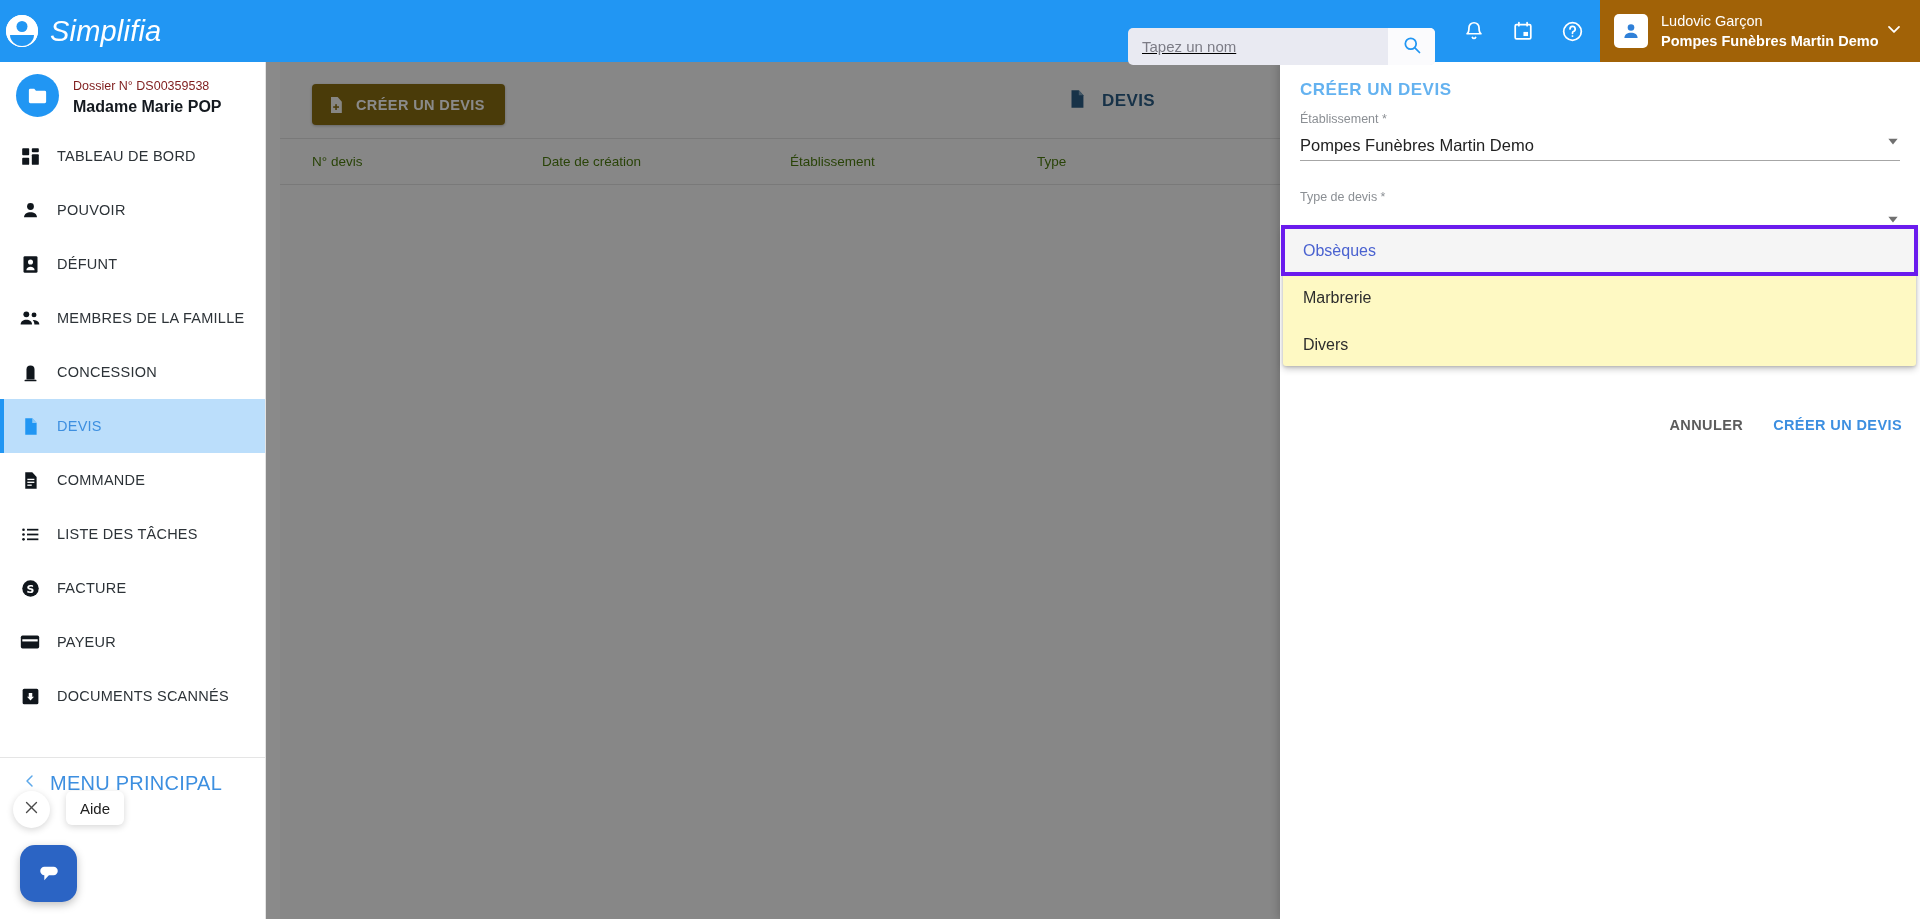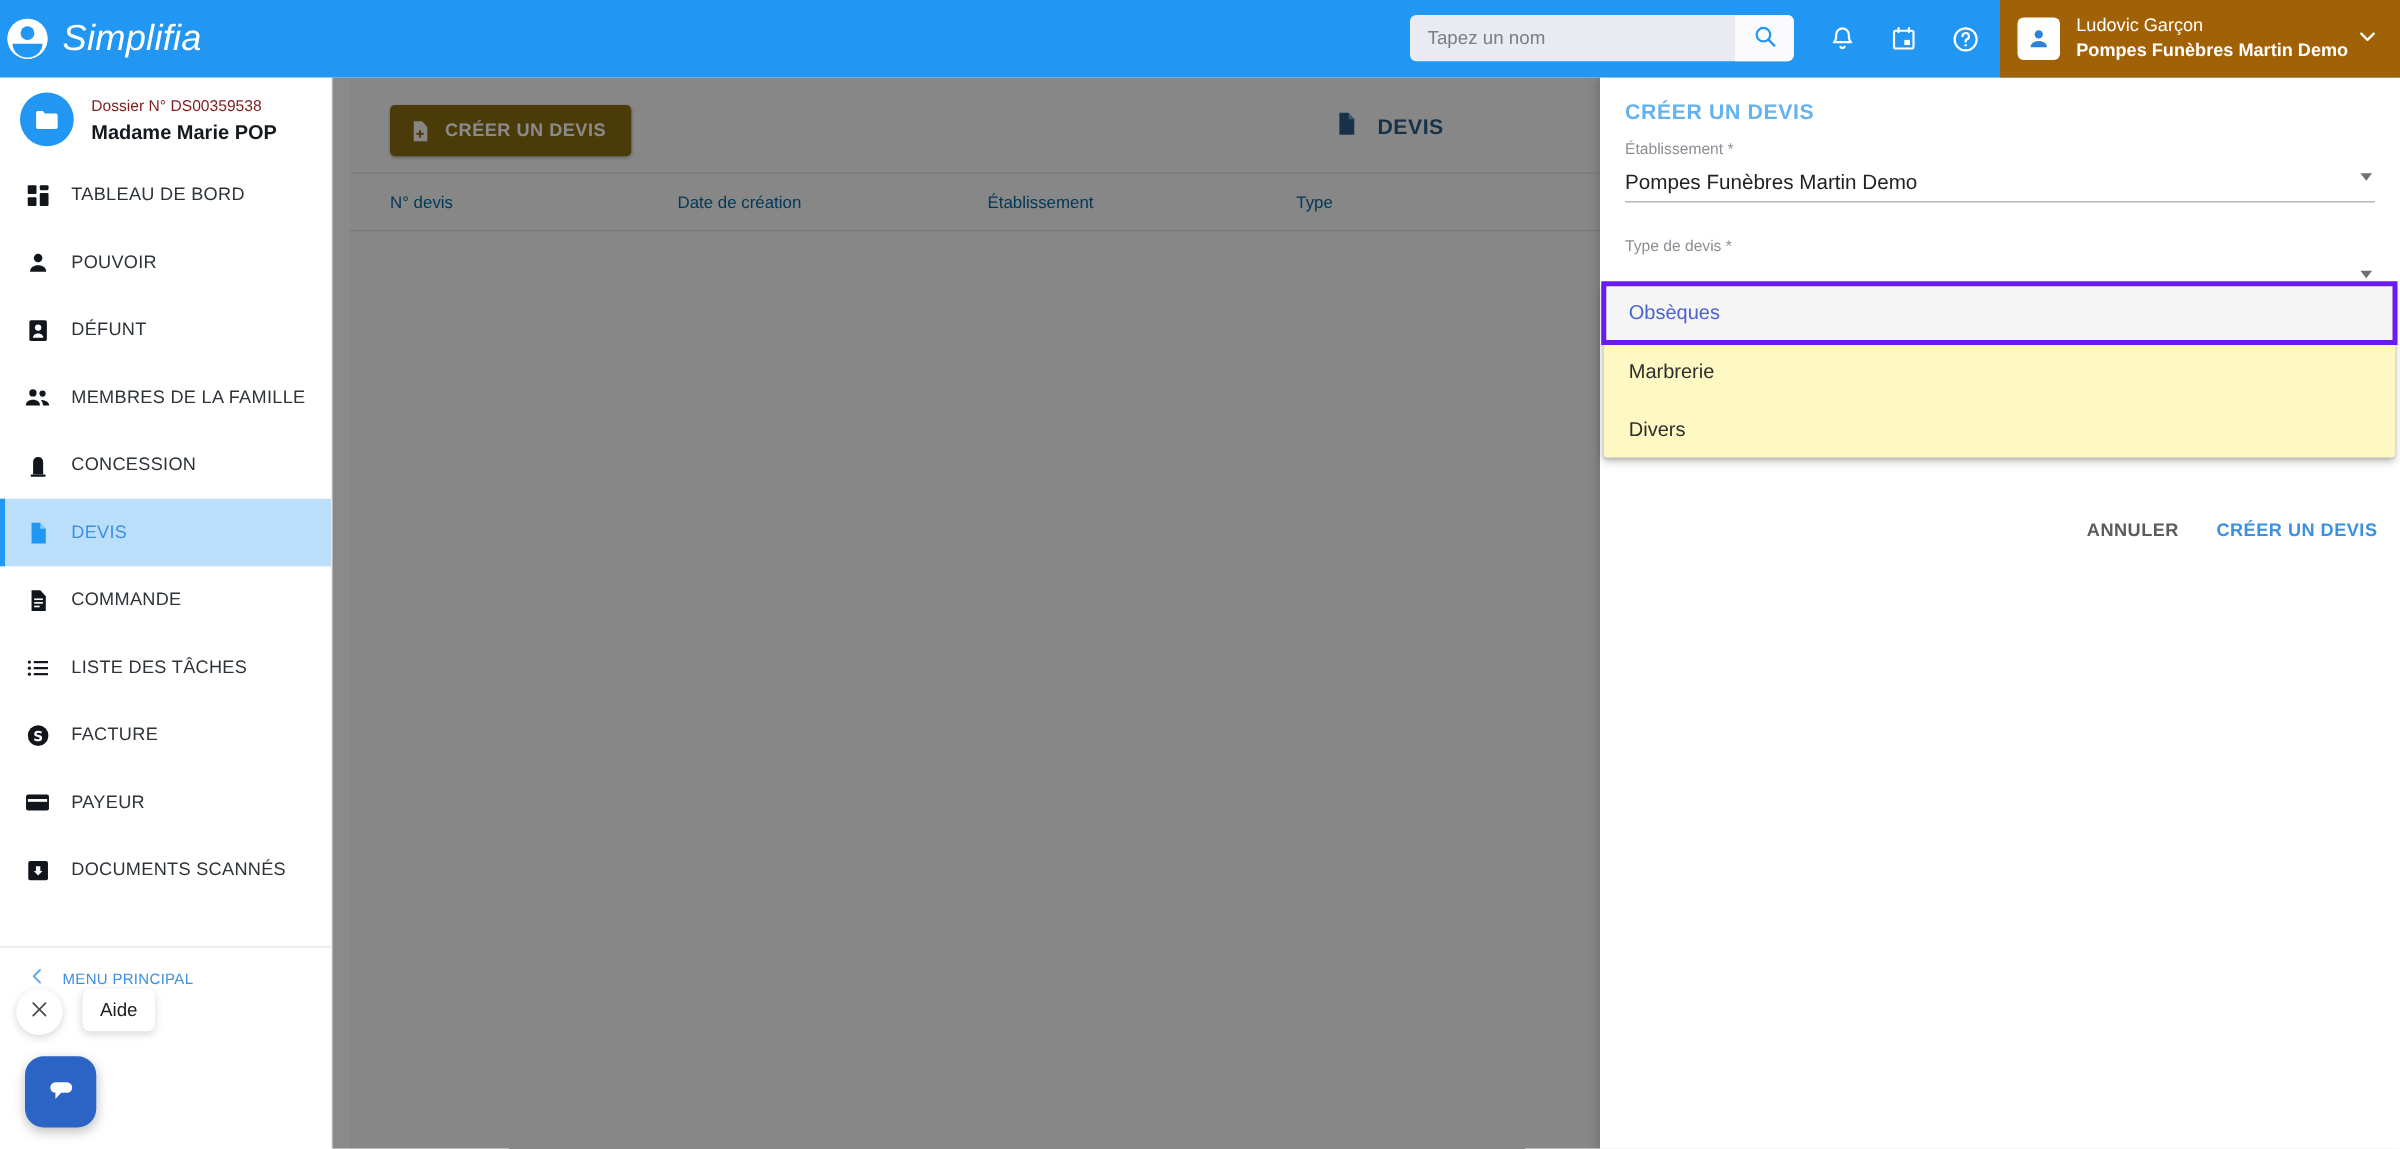--- a/index.html
+++ b/index.html
@@ -22,24 +22,24 @@
   }
   .brand { display: flex; align-items: center; padding-left: 4px; font-style: italic; }
   .brand-logo { width: 36px; height: 36px; position: relative; }
   .brand-logo svg { display: block; }
   .brand-name {
     color: #ffffff; font-size: 29px; font-weight: 400;
     letter-spacing: .2px; margin-left: 10px;
   }
 
   .search-wrap {
-    position: absolute; left: 1128px; top: 12px;
+    position: absolute; left: 1128px; top: 28px;
     width: 307px; height: 37px;
     background: #e9eaf2; border-radius: 5px;
-    display: flex; align-items: center;
+    display: flex; align-items: center; text-decoration: underline;
   }
   .search-input {
     flex: 1; height: 100%; border: 0; background: transparent;
     outline: none; padding: 0 14px; font-size: 15px;
     font-family: "Liberation Sans", sans-serif; color: #444;
   }
   .search-input::placeholder { color: #7c7c86; }
   .search-btn {
     width: 47px; height: 37px; background: #fbfbfd;
     border: 0; border-radius: 0 5px 5px 0; cursor: pointer;
@@ -111,21 +111,21 @@
   .nav-item.active .nav-lbl { color: #3d8fe0; }
 
   .sidebar-divider {
     height: 1px; background: #e5e5e5; margin: 34px 0 0 0;
   }
   .menu-principal {
     display: flex; align-items: center; height: 50px; padding-left: 22px;
     cursor: pointer;
   }
   .menu-principal .mp-lbl {
-    margin-left: 12px; font-size: 12px; color: #3d8fe0; letter-spacing: .25px;
+    margin-left: 12px; font-size: 20px; color: #3d8fe0; letter-spacing: .25px;
   }
 
   
   .main {
     position: absolute; top: 62px; left: 266px;
     width: 1654px; height: 857px;
     background: #ffffff;
   }
   .content-card {
     position: absolute; top: 0; left: 14px; right: 0; bottom: 0;
@@ -153,21 +153,21 @@
   .page-title .pt-lbl {
     margin-left: 14px; font-size: 17px; font-weight: 700;
     color: #2b5d85; letter-spacing: .4px;
   }
 
   .table-head {
     height: 46px; display: flex; align-items: center;
     border-bottom: 1px solid #e0e0e0; position: relative;
   }
   .th {
-    position: absolute; font-size: 13.5px; color: #0369a1;
+    position: absolute; font-size: 13.5px; color: #4d7c0f;
   }
   .table-body { height: 300px; }
 
   
   .dim {
     position: absolute; top: 62px; left: 266px;
     width: 1014px; height: 857px;
     background: rgba(0,0,0,.46);
     z-index: 30;
   }

